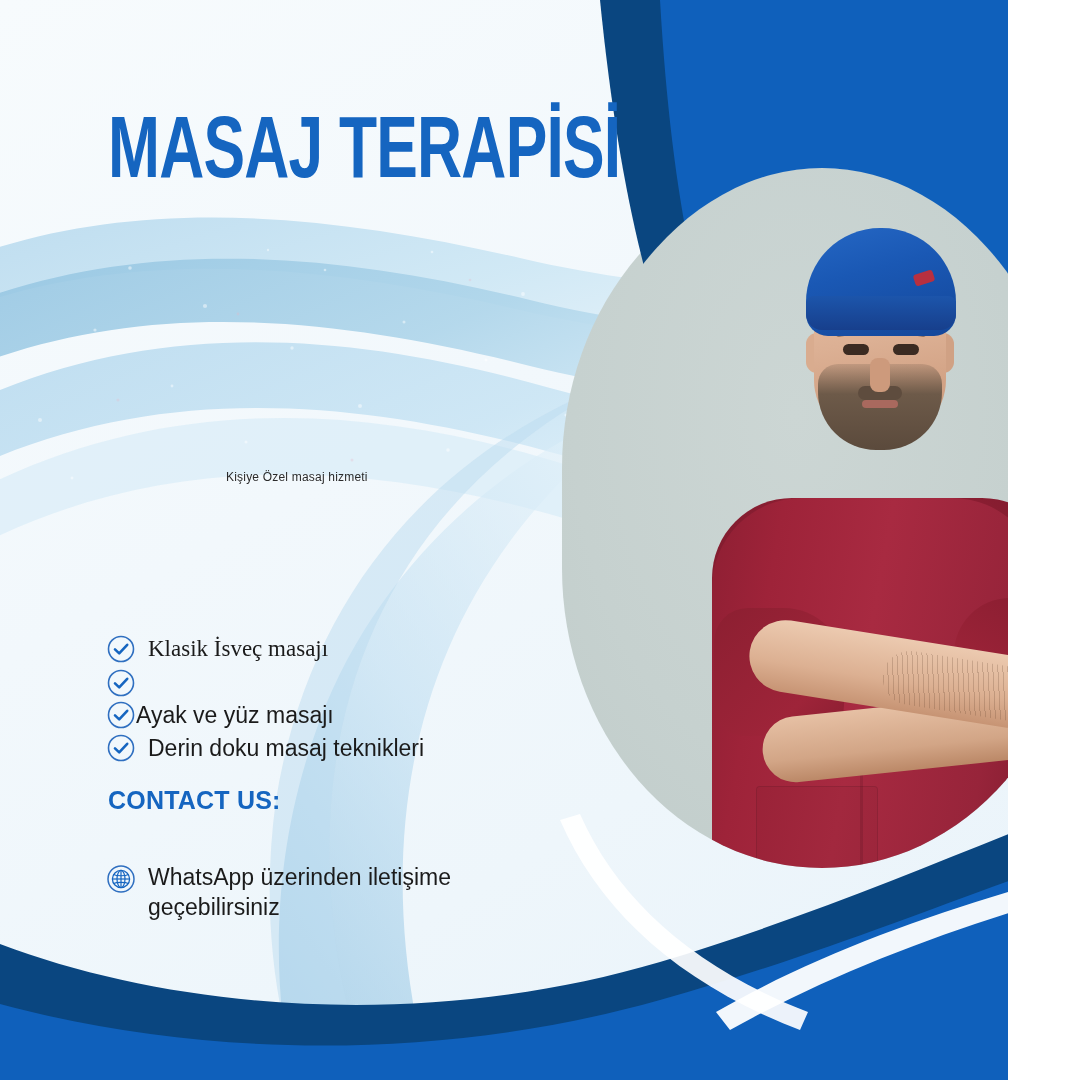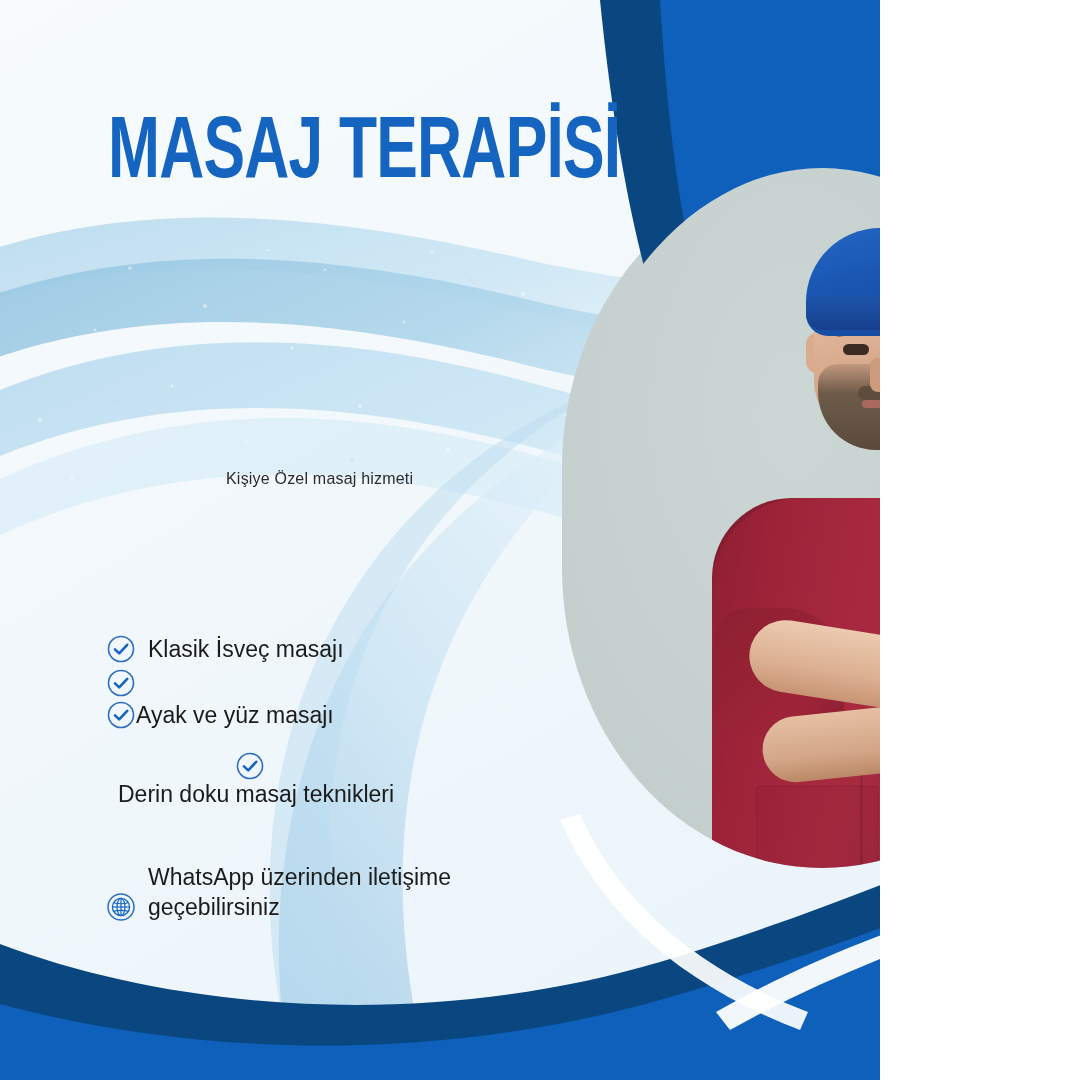--- a/index.html
+++ b/index.html
@@ -1,20 +1,20 @@
 <!DOCTYPE html>
 <html><head>
 <meta charset="utf-8">
 <style>
   html,body{margin:0;padding:0;background:#fff;}
   body{font-family:"Liberation Sans","DejaVu Sans",sans-serif;}
 
   #poster{
     position:relative;
-    width:880px;height:1080px;
+    width:1008px;height:1080px;
     overflow:hidden;
     background:linear-gradient(150deg,#f7fbfd 0%,#f2f8fc 40%,#eef6fb 70%,#e9f3fa 100%);
   }
 
   .layer{position:absolute;top:0;left:0;width:1080px;height:1080px;}
   .layer svg{display:block;width:1080px;height:1080px;}
 
   
   #photo-circle{
     position:absolute;
@@ -124,41 +124,41 @@
     font-weight:700;
     font-size:78px;
     letter-spacing:-1px;
     color:#1565c0;
     transform:scaleX(0.80) scaleY(1.12);
     transform-origin:left top;
     white-space:nowrap;
   }
   #subtitle{
     position:absolute;left:226px;top:470px;
-    font-size:16px;color:#2b2b2b;letter-spacing:0.2px;
+    font-size:12px;color:#2b2b2b;letter-spacing:0.2px;
   }
 
   #bullets{position:absolute;left:106px;top:634px;width:520px;}
   .bullet{position:absolute;left:0;display:flex;align-items:center;}
   .bullet .ico{width:30px;height:30px;flex:0 0 30px;}
   .bullet .txt{
     font-size:23px;color:#1b1b1b;white-space:nowrap;
   }
 
-  #b0{top:0px;}   #b0 .txt{margin-left:12px;}
+  #b0{top:0px;}   #b0 .txt{margin-left:12px;font-family:Liberation Serif, serif;}
   #b1{top:34px;}  #b1 .txt{margin-left:12px;}
   #b2{top:66px;text-align:center;}  #b2 .txt{margin-left:0px;}
-  #b3{top:117px;flex-direction:column;}  #b3 .txt{margin-left:12px;}
+  #b3{top:99px;}  #b3 .txt{margin-left:12px;}
 
   #contact-title{
     position:absolute;left:108px;top:786px;
     font-size:25px;font-weight:700;color:#1565c0;letter-spacing:0.2px;
   }
   #contact-row{
-    position:absolute;left:106px;top:862px;display:flex;align-items:flex-end;
+    position:absolute;left:106px;top:862px;display:flex;align-items:flex-start;
   }
   #contact-row .gico{width:30px;height:30px;flex:0 0 30px;margin-top:2px;}
   #contact-row .ctxt{
     margin-left:12px;font-size:23px;color:#1b1b1b;line-height:30px;max-width:330px;
   }
 
   #speckles{position:absolute;left:0;top:210px;width:660px;height:320px;opacity:.55;}
 </style>
 </head>
 <body>
@@ -334,20 +334,21 @@
       <span class="ico">
         <svg viewBox="0 0 30 30" xmlns="http://www.w3.org/2000/svg">
           <circle cx="15" cy="15" r="12.5" fill="none" stroke="#2f6fc0" stroke-width="1.6"></circle>
           <path d="M9 15.4 L13.2 19.4 L21.2 10.8" fill="none" stroke="#1565c0" stroke-width="2.6" stroke-linecap="round" stroke-linejoin="round"></path>
         </svg>
       </span>
       <span class="txt">Derin doku masaj teknikleri</span>
     </div>
   </div>
 
+  <div id="contact-title">CONTACT US:</div>
 
   <div id="contact-row">
     <span class="gico">
       <svg viewBox="0 0 30 30" xmlns="http://www.w3.org/2000/svg">
         <circle cx="15" cy="15" r="13" fill="none" stroke="#2f6fc0" stroke-width="1.5"></circle>
         <circle cx="15" cy="15" r="8.6" fill="none" stroke="#1565c0" stroke-width="1.3"></circle>
         <ellipse cx="15" cy="15" rx="4" ry="8.6" fill="none" stroke="#1565c0" stroke-width="1.2"></ellipse>
         <line x1="6.4" y1="15" x2="23.6" y2="15" stroke="#1565c0" stroke-width="1.2"></line>
         <path d="M7.6 10.4 C10.6 12.1 19.4 12.1 22.4 10.4" fill="none" stroke="#1565c0" stroke-width="1.1"></path>
         <path d="M7.6 19.6 C10.6 17.9 19.4 17.9 22.4 19.6" fill="none" stroke="#1565c0" stroke-width="1.1"></path>

